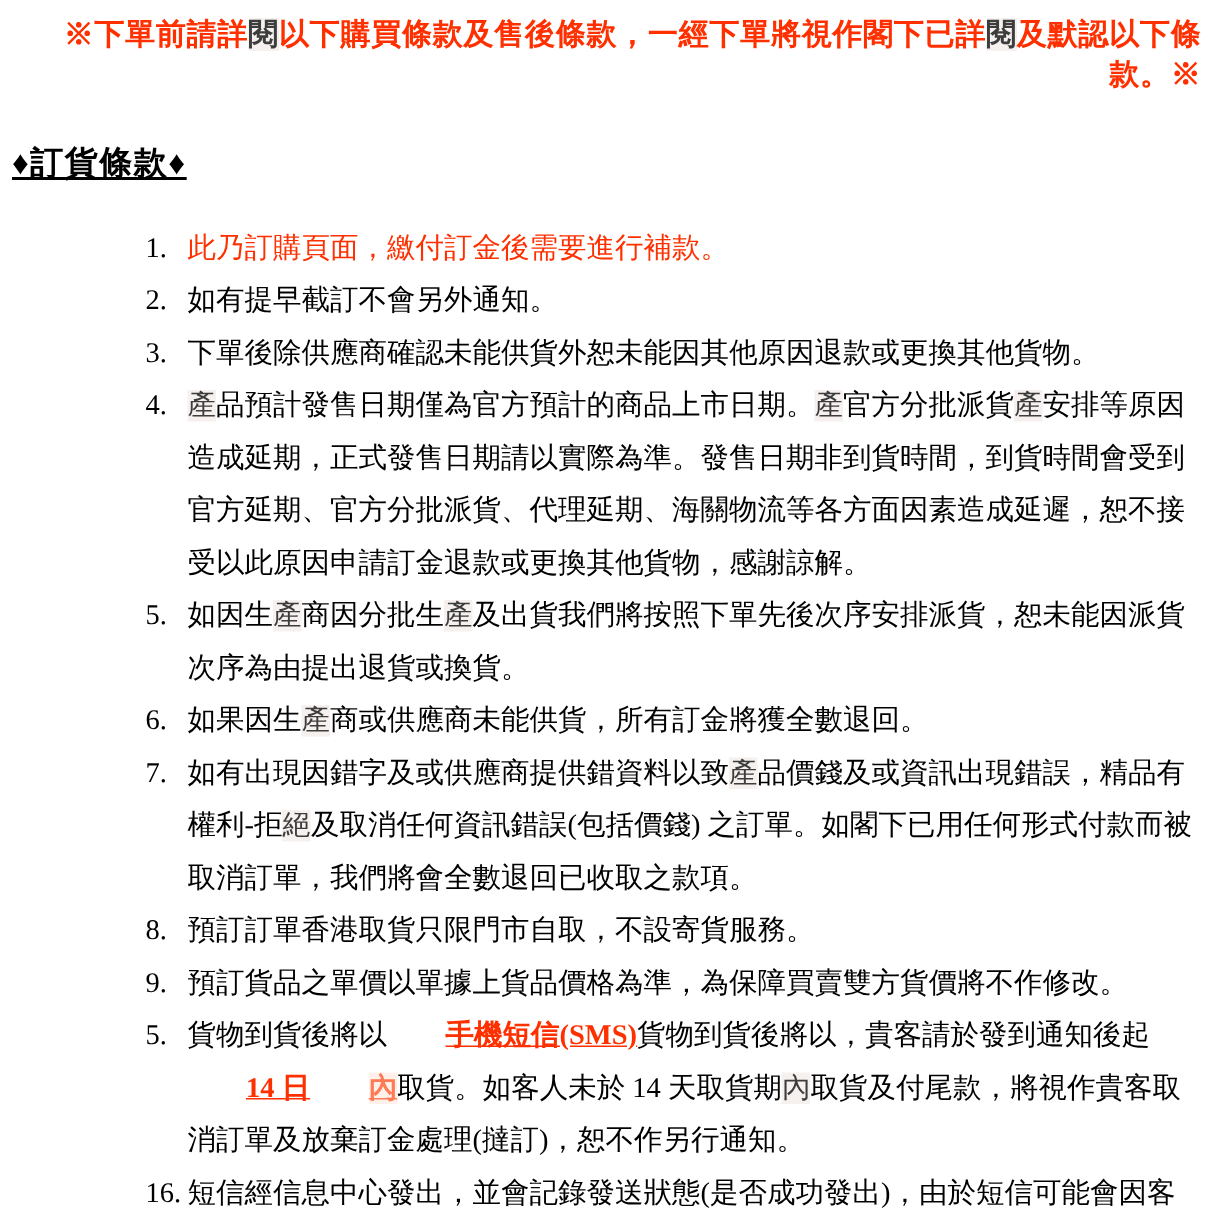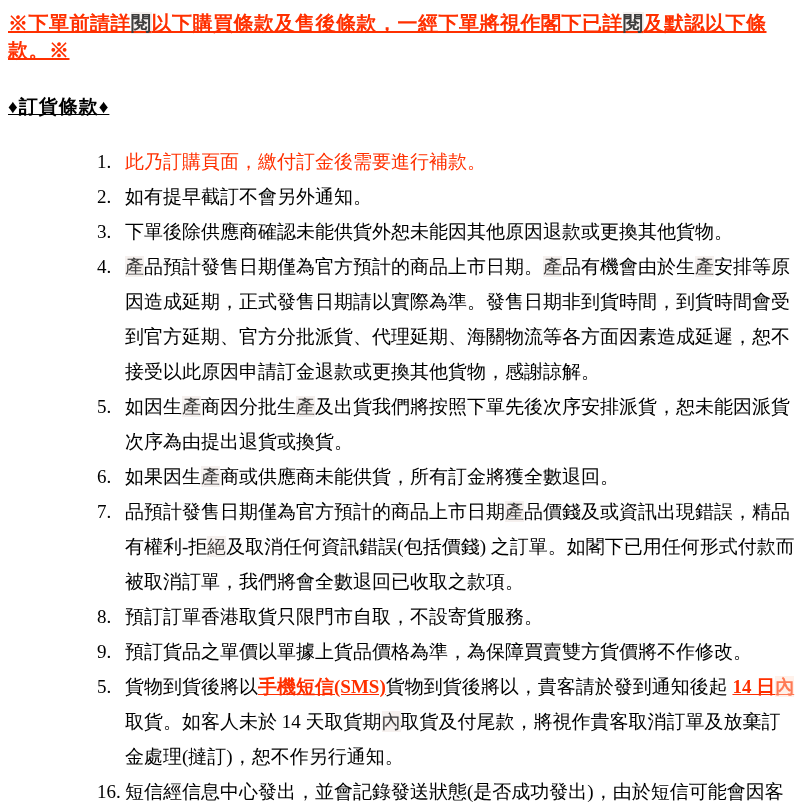--- a/index.html
+++ b/index.html
@@ -6,43 +6,43 @@
   html,body { margin:0; padding:0; background:#ffffff; }
   body {
     width:809px; min-height:812px;
     font-family:"Liberation Serif","DejaVu Serif",serif;
     color:var(--ink);
   }
   .notice {
     margin:10px 8px 0 8px;
     font-size:20px; font-weight:bold;
     color:var(--red);
-    text-decoration:underline;
     line-height:27px;
     letter-spacing:0.5px;
+    text-align:right;
   }
   .section-title-wrap { margin:30px 8px 0 8px; }
   .section-title {
     display:inline-block;
-    font-size:19px; font-weight:bold;
+    font-size:22px; font-weight:bold;
     text-decoration:underline;
     letter-spacing:1px;
   }
   .terms {
     margin:24px 0 0 97px;
     width:698px;
     font-size:19px;
     line-height:35px;
   }
   .term { display:flex; align-items:flex-start; }
   .term .num { flex:0 0 28px; width:28px; }
   .term .txt { flex:1 1 auto; min-width:0; }
   .run { white-space:pre-wrap; }
   .rb  { color:var(--red); font-weight:normal; }
-  .rbu { color:var(--red); font-weight:bold; text-decoration:underline; }
+  .rbu { color:var(--red); font-weight:bold; text-decoration:underline;margin-left:39px; }
   .fb  { color:#3d3d3d; background:#f6f1ef; }
   .rbu.fb { color:#ff7a55; background:#fff1ea; font-weight:bold; text-decoration:underline; }
 </style>
 </head>
 <body>
 
 <div class="notice">
   <span><span class="run n">※下單前請詳</span><span class="run fb">閱</span><span class="run n">以下購買條款及售後條款，一經下單將視作閣下已詳</span><span class="run fb">閱</span><span class="run n">及默認以下條款。※</span></span>
 </div>
 
@@ -58,33 +58,33 @@
     <div class="term">
       <span class="num">2.</span>
       <div class="txt"><span class="run n">如有提早截訂不會另外通知。</span></div>
     </div>
     <div class="term">
       <span class="num">3.</span>
       <div class="txt"><span class="run n">下單後除供應商確認未能供貨外恕未能因其他原因退款或更換其他貨物。</span></div>
     </div>
     <div class="term">
       <span class="num">4.</span>
-      <div class="txt"><span class="run fb">產</span><span class="run n">品預計發售日期僅為官方預計的商品上市日期。</span><span class="run fb">產</span><span class="run n">品有機會由於生</span><span class="run fb">產</span><span class="run n">安排等原因造成延期，正式發售日期請以實際為準。發售日期非到貨時間，到貨時間會受到官方延期、官方分批派貨、代理延期、海關物流等各方面因素造成延遲，恕不接受以此原因申請訂金退款或更換其他貨物，感謝諒解。</span></div>
+      <div class="txt"><span class="run fb">產</span><span class="run n">品預計發售日期僅為官方預計的商品上市日期。</span><span class="run fb">產</span><span class="run n">官方分批派貨</span><span class="run fb">產</span><span class="run n">安排等原因造成延期，正式發售日期請以實際為準。發售日期非到貨時間，到貨時間會受到官方延期、官方分批派貨、代理延期、海關物流等各方面因素造成延遲，恕不接受以此原因申請訂金退款或更換其他貨物，感謝諒解。</span></div>
     </div>
     <div class="term">
       <span class="num">5.</span>
       <div class="txt"><span class="run n">如因生</span><span class="run fb">產</span><span class="run n">商因分批生</span><span class="run fb">產</span><span class="run n">及出貨我們將按照下單先後次序安排派貨，恕未能因派貨次序為由提出退貨或換貨。</span></div>
     </div>
     <div class="term">
       <span class="num">6.</span>
       <div class="txt"><span class="run n">如果因生</span><span class="run fb">產</span><span class="run n">商或供應商未能供貨，所有訂金將獲全數退回。</span></div>
     </div>
     <div class="term">
       <span class="num">7.</span>
-      <div class="txt"><span class="run n">品預計發售日期僅為官方預計的商品上市日期</span><span class="run fb">產</span><span class="run n">品價錢及或資訊出現錯誤，精品有權利-拒</span><span class="run fb">絕</span><span class="run n">及取消任何資訊錯誤(包括價錢) 之訂單。如閣下已用任何形式付款而被取消訂單，我們將會全數退回已收取之款項。</span></div>
+      <div class="txt"><span class="run n">如有出現因錯字及或供應商提供錯資料以致</span><span class="run fb">產</span><span class="run n">品價錢及或資訊出現錯誤，精品有權利-拒</span><span class="run fb">絕</span><span class="run n">及取消任何資訊錯誤(包括價錢) 之訂單。如閣下已用任何形式付款而被取消訂單，我們將會全數退回已收取之款項。</span></div>
     </div>
     <div class="term">
       <span class="num">8.</span>
       <div class="txt"><span class="run n">預訂訂單香港取貨只限門市自取，不設寄貨服務。</span></div>
     </div>
     <div class="term">
       <span class="num">9.</span>
       <div class="txt"><span class="run n">預訂貨品之單價以單據上貨品價格為準，為保障買賣雙方貨價將不作修改。</span></div>
     </div>
     <div class="term">

